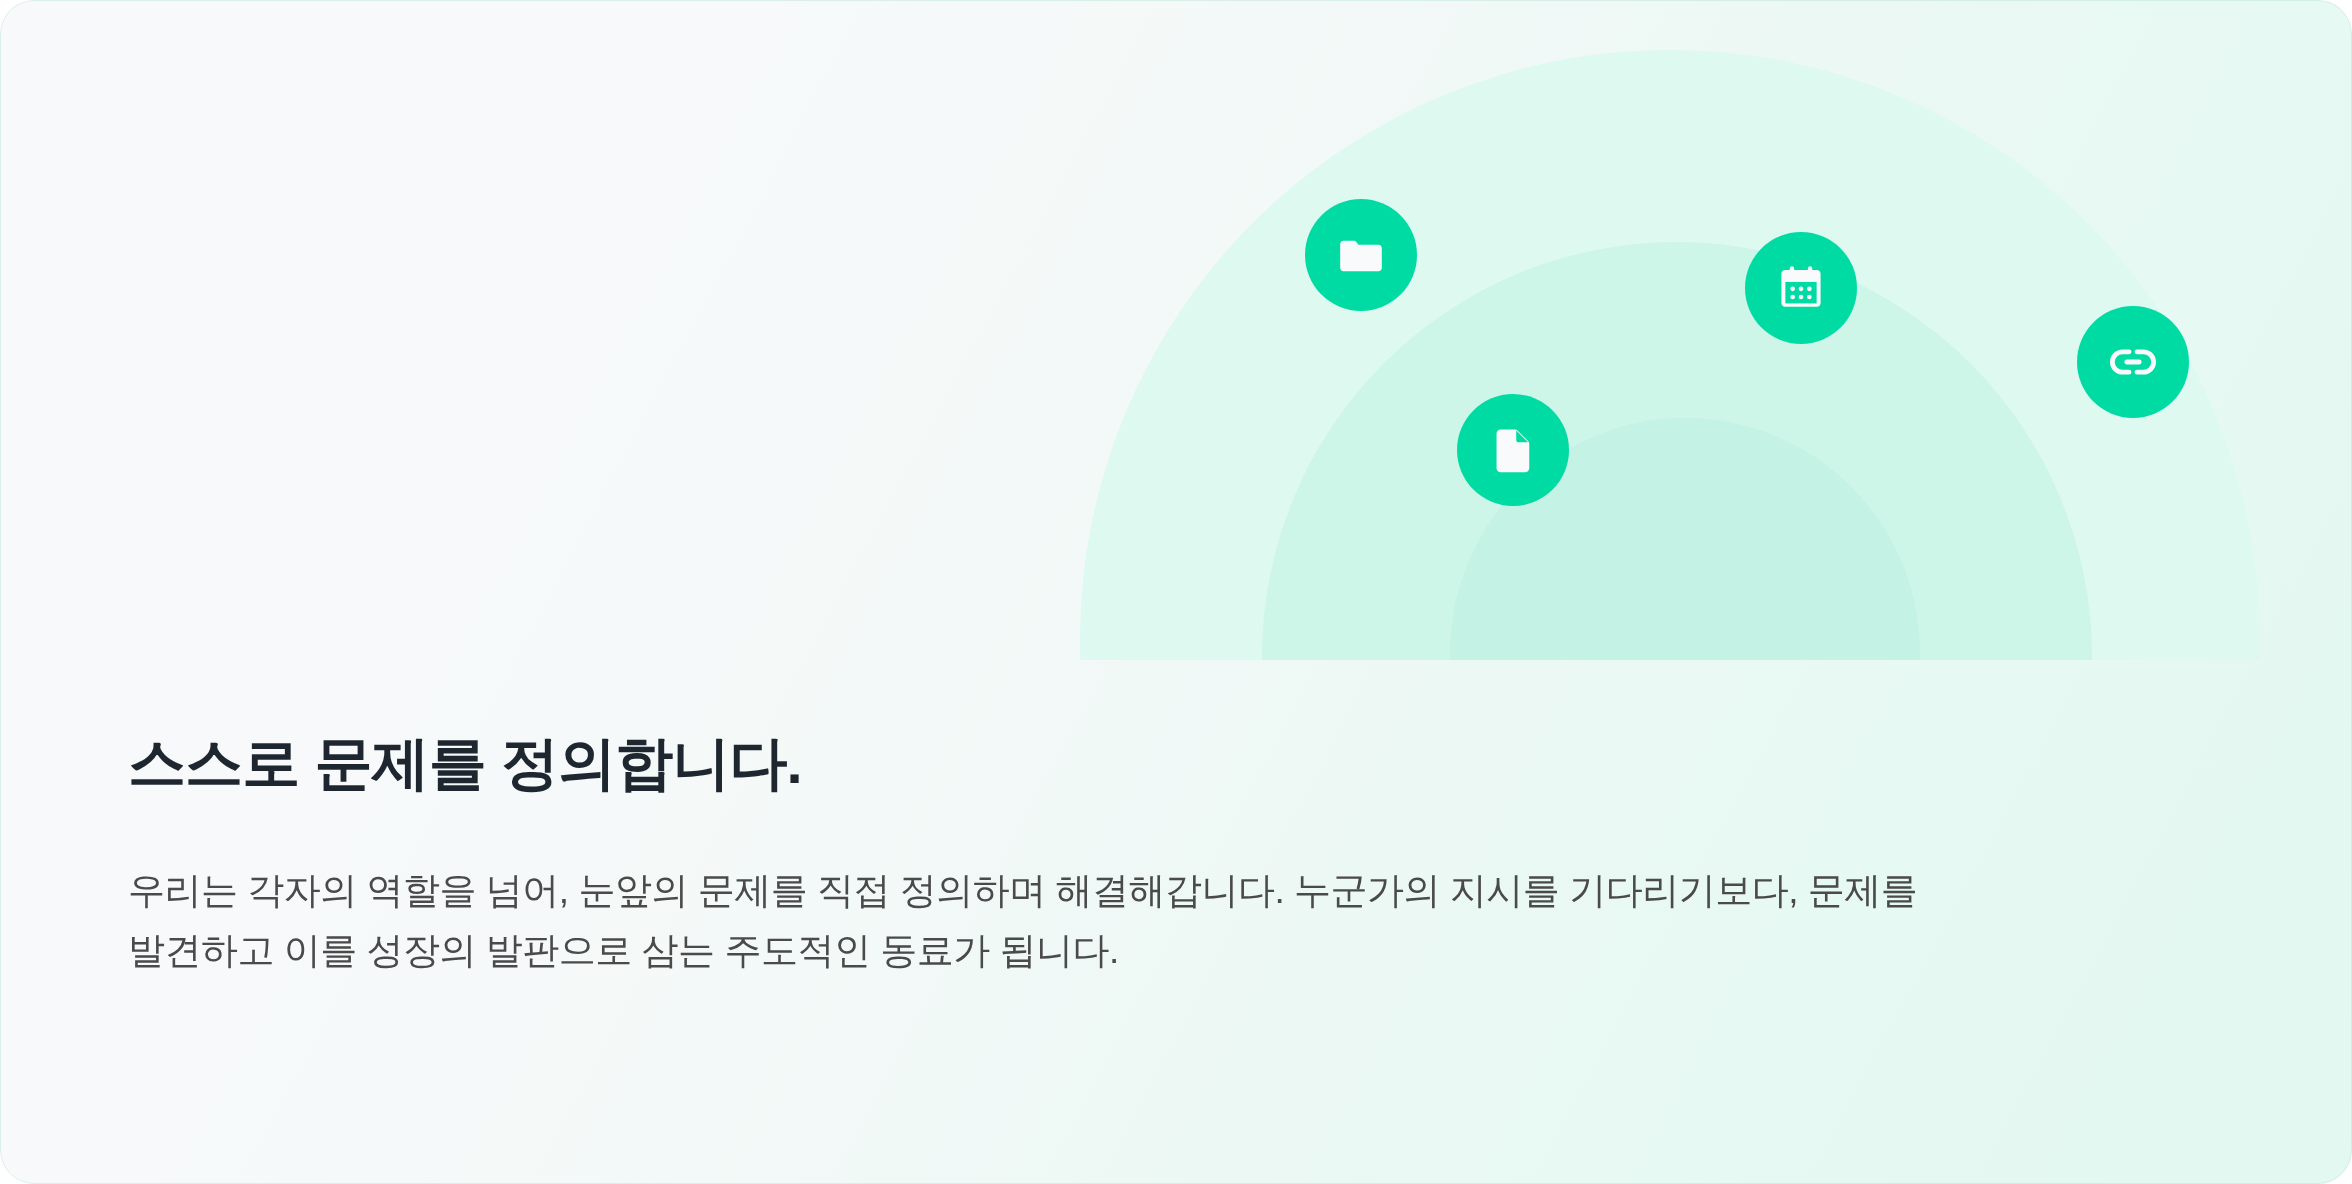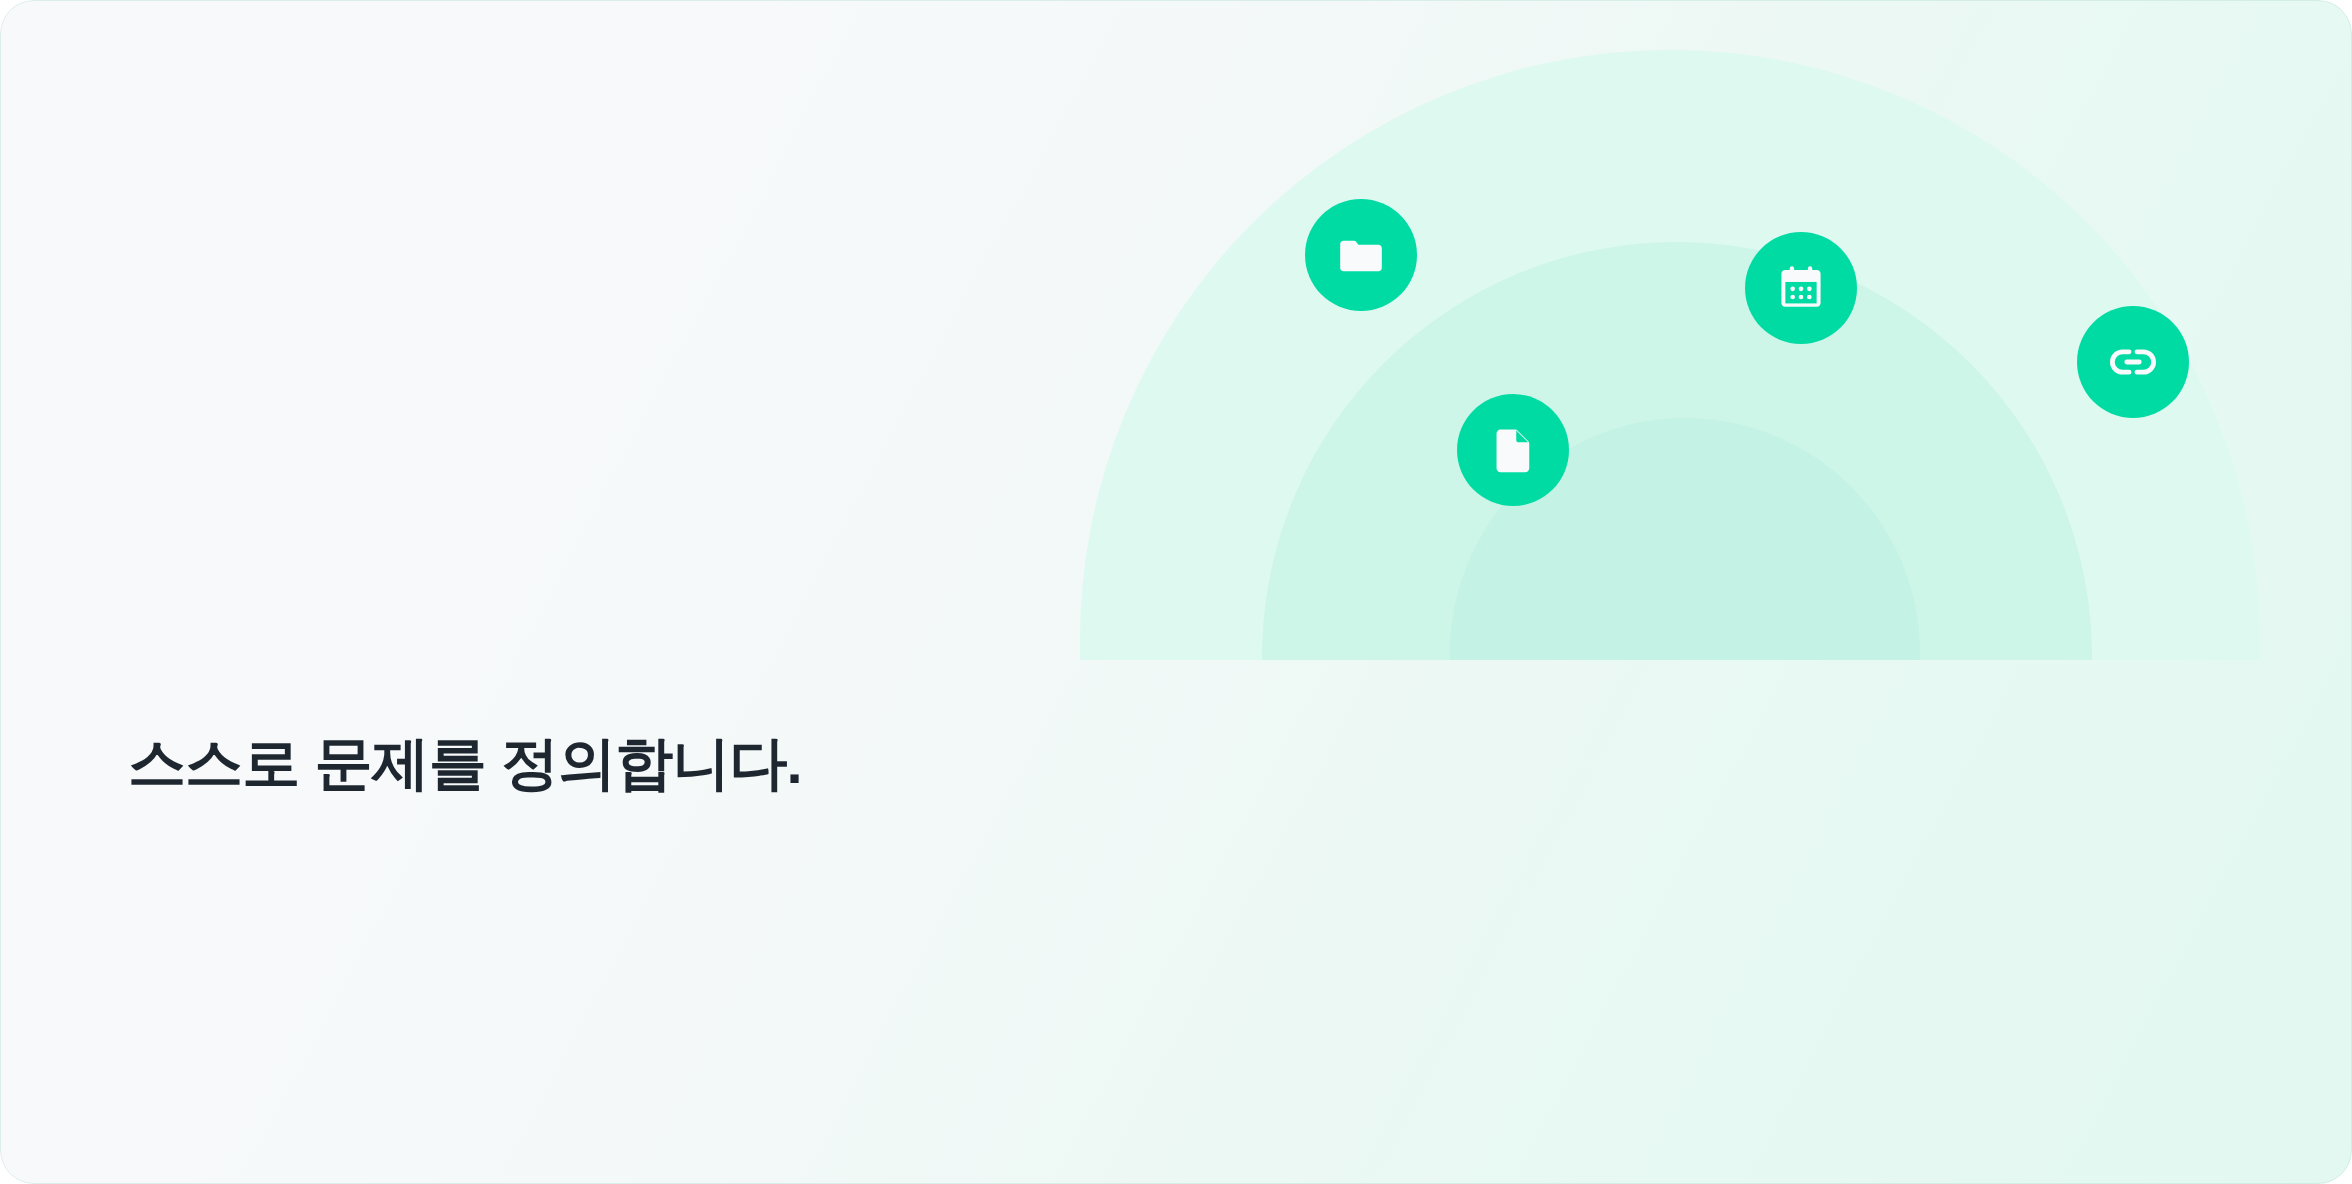--- a/index.html
+++ b/index.html
@@ -188,16 +188,17 @@
     <span>
       <svg width="50" height="50" viewBox="0 0 24 24" aria-hidden="true">
         <path fill="#f8fafb" d="M6.0 2.2h7.05c.45 0 .88.18 1.2.5l5.05 5.05c.32.32.5.75.5 1.2v11.85c0 1.05-.85 1.9-1.9 1.9H6.0c-1.05 0-1.9-.85-1.9-1.9V4.1c0-1.05.85-1.9 1.9-1.9z"></path>
         <path fill="#00dba3" d="M13.55 2.6v4.6c0 .62.5 1.12 1.12 1.12h4.6z"></path>
       </svg>
     </span>
   </div>
 
   <div class="copy">
     <h2 class="headline">스스로 문제를 정의합니다.</h2>
+    <p class="description">우리는 각자의 역할을 넘어, 눈앞의 문제를 직접 정의하며 해결해갑니다. 누군가의 지시를 기다리기보다, 문제를 발견하고 이를 성장의 발판으로 삼는 주도적인 동료가 됩니다.</p>
   </div>
 
   <div class="card-edge"></div>
 </div>
 
 </body></html>

